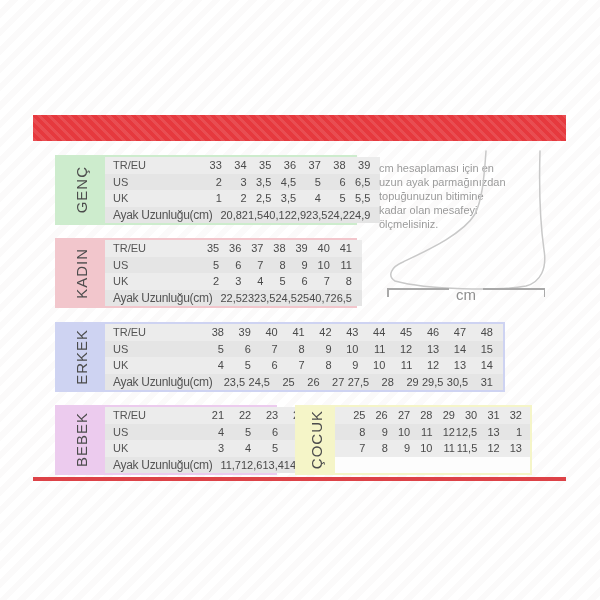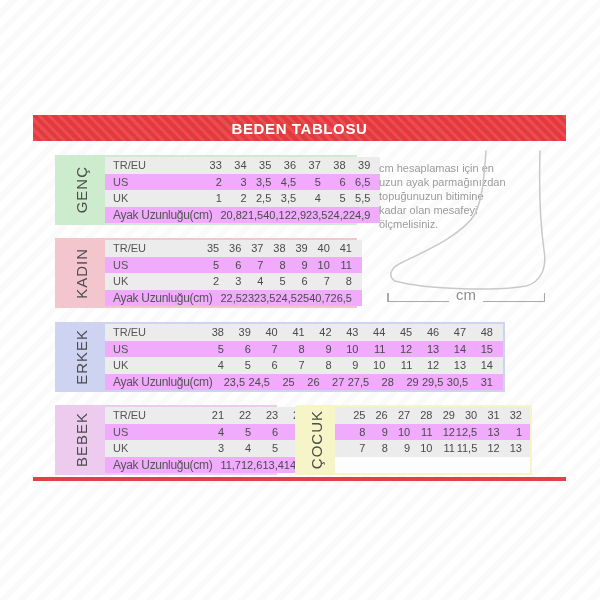--- a/index.html
+++ b/index.html
@@ -45,21 +45,21 @@
   .vlabel{
     writing-mode:vertical-rl;
     transform:rotate(180deg);
     font-size:15px;
     letter-spacing:1px;
     color:#4c4c4c;
   }
   .rows{flex:1;display:flex;flex-direction:column;}
   .row{display:flex;align-items:center;height:16.5px;font-size:11px;}
   .row.g{background:#ececec;}
-  .row.w{background:#f0abfc;}
+  .row.w{background:#e5e5e5;}
   .rlabel{
     flex:0 0 76px;
     padding-left:8px;
     color:#555;
     white-space:nowrap;
     overflow:visible;
   }
   .row:nth-child(4) .rlabel{font-size:12px;letter-spacing:-0.3px;}
   .cells{flex:1;display:flex;padding-right:10px;margin-left:8px;}
   .cell{flex:1;text-align:right;color:#4a4a4a;white-space:nowrap;}
@@ -72,34 +72,33 @@
   .s-cocuk .rlabel{flex:0 0 0;padding:0;}
   .s-cocuk .cells{padding-right:8px;}
   
   .measure-note{
     position:absolute;left:379px;top:161px;width:130px;
     font-size:11px;line-height:14px;color:#9b9b9b;
   }
   .foot-svg{position:absolute;left:383px;top:150px;}
   .cm-line{
     position:absolute;left:387px;top:288px;width:158px;height:14px;
-    display:flex;align-items:flex-end;color:#8f8f8f;
+    display:flex;align-items:flex-start;color:#8f8f8f;
   }
   .cm-line .tick{width:1.5px;height:9px;background:#a9a9a9;}
   .cm-line .seg{flex:1;height:1.5px;background:#a9a9a9;}
   .cm-line .cm-text{padding:0 7px;font-size:15px;line-height:14px;}
 </style>
 </head>
 <body>
 
 <div class="page">
 
   <div class="banner" style="background: rgb(230, 57, 62);">
     <div class="stripes"></div>
-    <div class="banner-title">BEDEN TABLOSU</div>
   </div>
 
   <div class="section s-genc" style="border-color: rgb(205, 236, 205);">
     <div class="vbox" style="background: rgb(205, 236, 205);">
       <div class="vlabel">GENÇ</div>
     </div>
     <div class="rows">
         <div class="row g">
           <div class="rlabel">TR/EU</div>
           <div class="cells">

